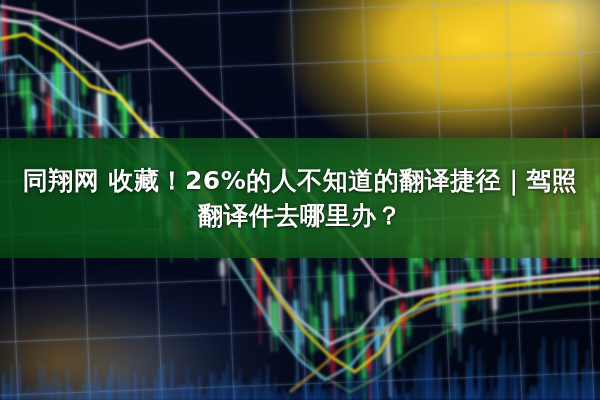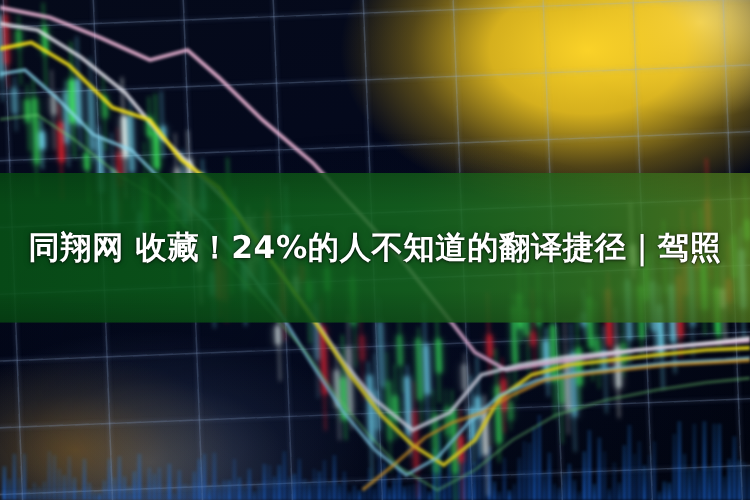--- a/index.html
+++ b/index.html
@@ -675,16 +675,17 @@
       <polyline fill="none" stroke="#e8a020" stroke-opacity="0.75" stroke-width="2.5" points="290,392 315,372 340,350 362,338 386,330 410,316 436,304 462,300 496,296 534,292 572,290 605,288"></polyline>
       <polyline fill="none" stroke="#7de07d" stroke-opacity="0.45" stroke-width="2" points="-5,96 30,92 60,112 95,140 125,158 155,188 185,214 215,248 245,282 270,318 295,348 320,374 350,392 380,376 410,352 445,332 485,320 525,312 565,306 605,302"></polyline>
     </svg>
   </div>
 
   <div class="layer" id="bg-soft"></div>
 
   <div id="band"></div>
 
   <div id="headline">
-    <div class="hl-line">同翔网 收藏！24%的人不知道的翻译捷径｜驾照</div>
+    <div class="hl-line">同翔网 收藏！26%的人不知道的翻译捷径｜驾照</div>
+    <div class="hl-line">翻译件去哪里办？</div>
   </div>
 
 </div>
 
 </body></html>

